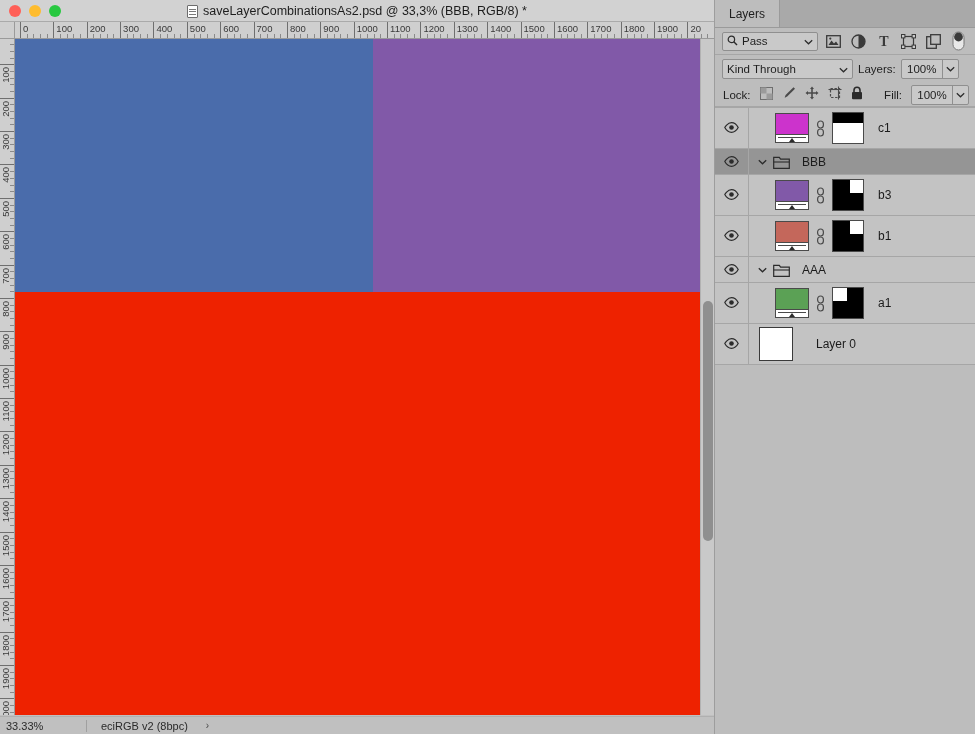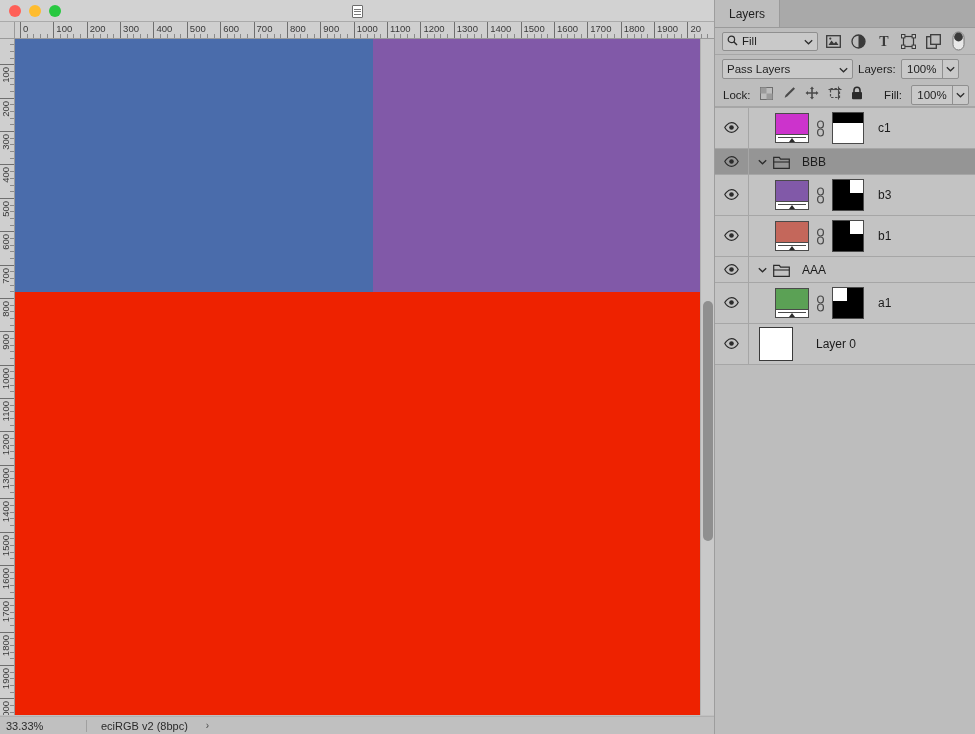--- a/index.html
+++ b/index.html
@@ -210,20 +210,21 @@
       <div class="light l-min"></div>
       <div class="light l-max"></div>
     </div>
     <div class="title-wrap">
       <span class="doc-icon">
         <span class="pg"></span>
         <span class="ln" style="top:4px"></span>
         <span class="ln" style="top:6.5px"></span>
         <span class="ln" style="top:9px"></span>
       </span>
+      <span class="title-text">saveLayerCombinationsAs2.psd @ 33,3% (BBB, RGB/8) *</span>
     </div>
   </div>
 
   <div class="ruler-corner"></div>
   <div class="ruler-h" id="ruler-h">
       <div class="tick maj" style="left: 5px;"></div>
       <div class="lbl" style="left: 8px;">0</div>
       <div class="tick min" style="left: 11.674px;"></div>
       <div class="tick min" style="left: 18.348px;"></div>
       <div class="tick min" style="left: 25.022px;"></div>
@@ -500,21 +501,21 @@
     </div>
 
     <div class="filterbar">
       <div class="kind-select">
         <span>
           <svg width="11" height="11" viewBox="0 0 11 11">
               <circle cx="4.4" cy="4.4" r="3.2" fill="none" stroke="#2b2b2b" stroke-width="1.2"></circle>
               <line x1="6.8" y1="6.8" x2="10" y2="10" stroke="#2b2b2b" stroke-width="1.4"></line>
             </svg>
         </span>
-        <span>Fill</span>
+        <span>Pass</span>
         <span class="caret">
           <svg width="9" height="6" viewBox="0 0 9 6">
               <path d="M0.8 1.2 L4.5 4.8 L8.2 1.2" fill="none" stroke="#2b2b2b" stroke-width="1.2"></path>
             </svg>
         </span>
       </div>
       <span class="ficon">
         <svg width="15" height="13" viewBox="0 0 15 13">
             <rect x="0.7" y="0.7" width="13.6" height="11.6" fill="none" stroke="#3a3a3a" stroke-width="1.3"></rect>
             <path d="M2.5 10 L5.5 5.5 L8 8.5 L10 6.5 L12.5 10 Z" fill="#3a3a3a"></path>
@@ -550,21 +551,21 @@
       <span class="ficon">
         <svg width="13" height="20" viewBox="0 0 13 20">
             <rect x="1" y="1" width="11" height="18" rx="5.5" fill="#e8e8e8" stroke="#777" stroke-width="1"></rect>
             <circle cx="6.5" cy="6" r="4.4" fill="#3a3a3a"></circle>
           </svg>
       </span>
     </div>
 
     <div class="blendbar">
       <div class="blend-select">
-        <span>Pass Layers</span>
+        <span>Kind Through</span>
         <span class="caret">
           <svg width="9" height="6" viewBox="0 0 9 6">
               <path d="M0.8 1.2 L4.5 4.8 L8.2 1.2" fill="none" stroke="#2b2b2b" stroke-width="1.2"></path>
             </svg>
         </span>
       </div>
       <span class="lbl-sm">Layers:</span>
       <div class="num-field">
         <span class="val">100%</span>
         <span class="stepper">

